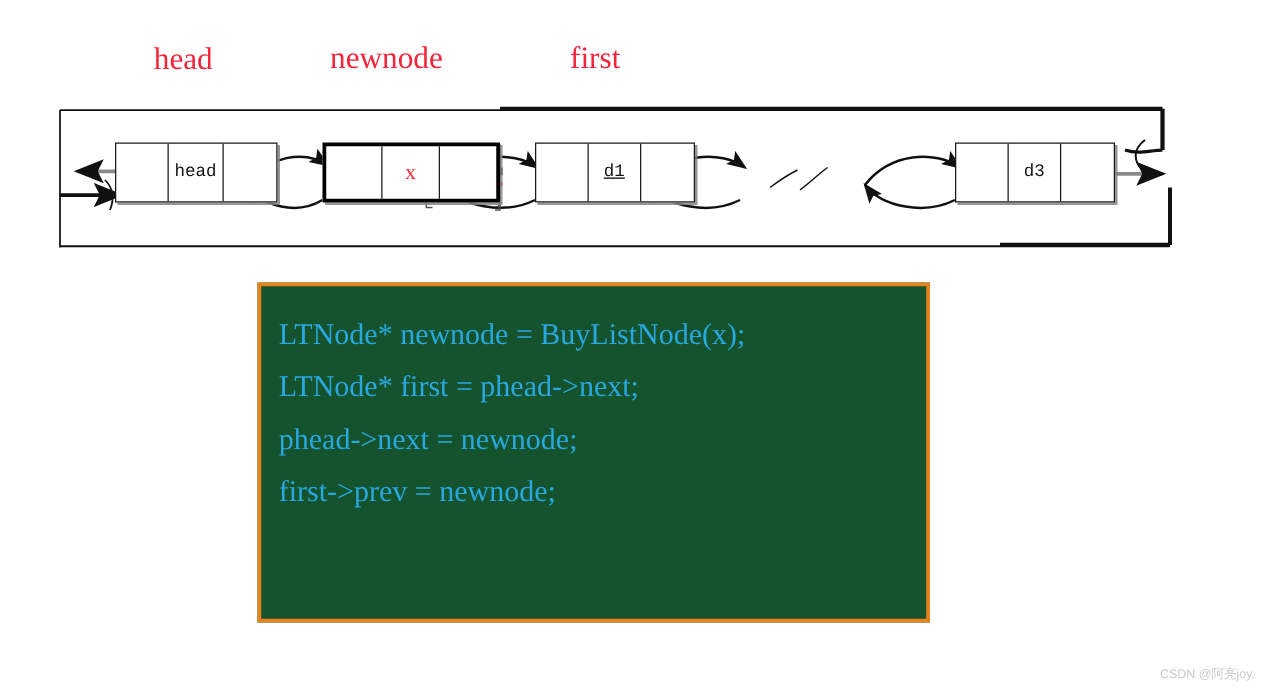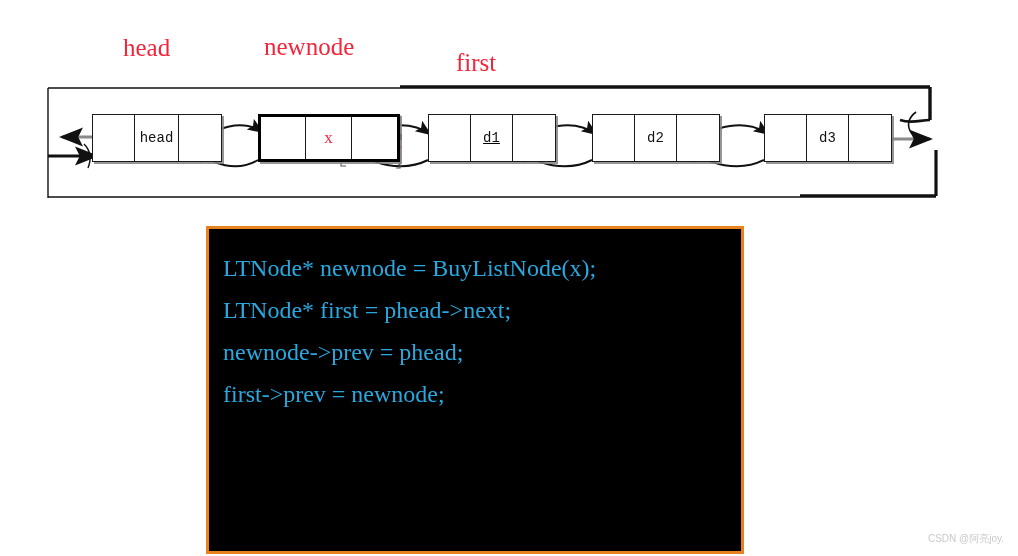--- a/index.html
+++ b/index.html
@@ -19,21 +19,21 @@
   .ptr-label {
     position: absolute;
     color: #f4243a;
     font-family: "Liberation Serif", serif;
     font-size: 25px;
     line-height: 1;
     white-space: nowrap;
   }
   #label-head     { left: 123px; top: 35px; }
   #label-newnode  { left: 264px; top: 34px; }
-  #label-first    { left: 456px; top: 34px; margin-top: 16px; }
+  #label-first    { left: 456px; top: 34px; }
 
   
   #diagram {
     position: absolute;
     left: 0;
     top: 0;
     width: 1018px;
     height: 215px;
   }
   #diagram svg { display: block; }
@@ -75,24 +75,24 @@
   #node-d1      { left: 428px; width: 128px; text-decoration: underline; }
   #node-d2      { left: 592px; width: 128px; }
   #node-d3      { left: 764px; width: 128px; }
 
   
   #code-box {
     position: absolute;
     left: 206px;
     top: 226px;
     width: 538px;
-    height: 328px;
+    height: 272px;
     box-sizing: border-box;
     border: 3px solid #e8821e;
-    background: #000000;
+    background: #14532d;
     padding: 18px 0 0 14px;
   }
   .code-line {
     color: #29a8e0;
     font-family: "Liberation Serif", serif;
     font-size: 24px;
     line-height: 42px;
     white-space: pre;
   }
 
@@ -208,33 +208,28 @@
     <div class="cell data">x</div>
     <div class="cell next"></div>
   </div>
 
   <div class="node" id="node-d1">
     <div class="cell prev"></div>
     <div class="cell data">d1</div>
     <div class="cell next"></div>
   </div>
 
-  <div class="node" id="node-d2">
-    <div class="cell prev"></div>
-    <div class="cell data">d2</div>
-    <div class="cell next"></div>
-  </div>
 
   <div class="node" id="node-d3">
     <div class="cell prev"></div>
     <div class="cell data">d3</div>
     <div class="cell next"></div>
   </div>
 </div>
 
 <div id="code-box">
   <div class="code-line">LTNode* newnode = BuyListNode(x);</div>
   <div class="code-line">LTNode* first = phead-&gt;next;</div>
-  <div class="code-line">newnode-&gt;prev = phead;</div>
+  <div class="code-line">phead-&gt;next = newnode;</div>
   <div class="code-line">first-&gt;prev = newnode;</div>
 </div>
 
 <div id="watermark">CSDN @阿亮joy.</div>
 
 </body></html>

